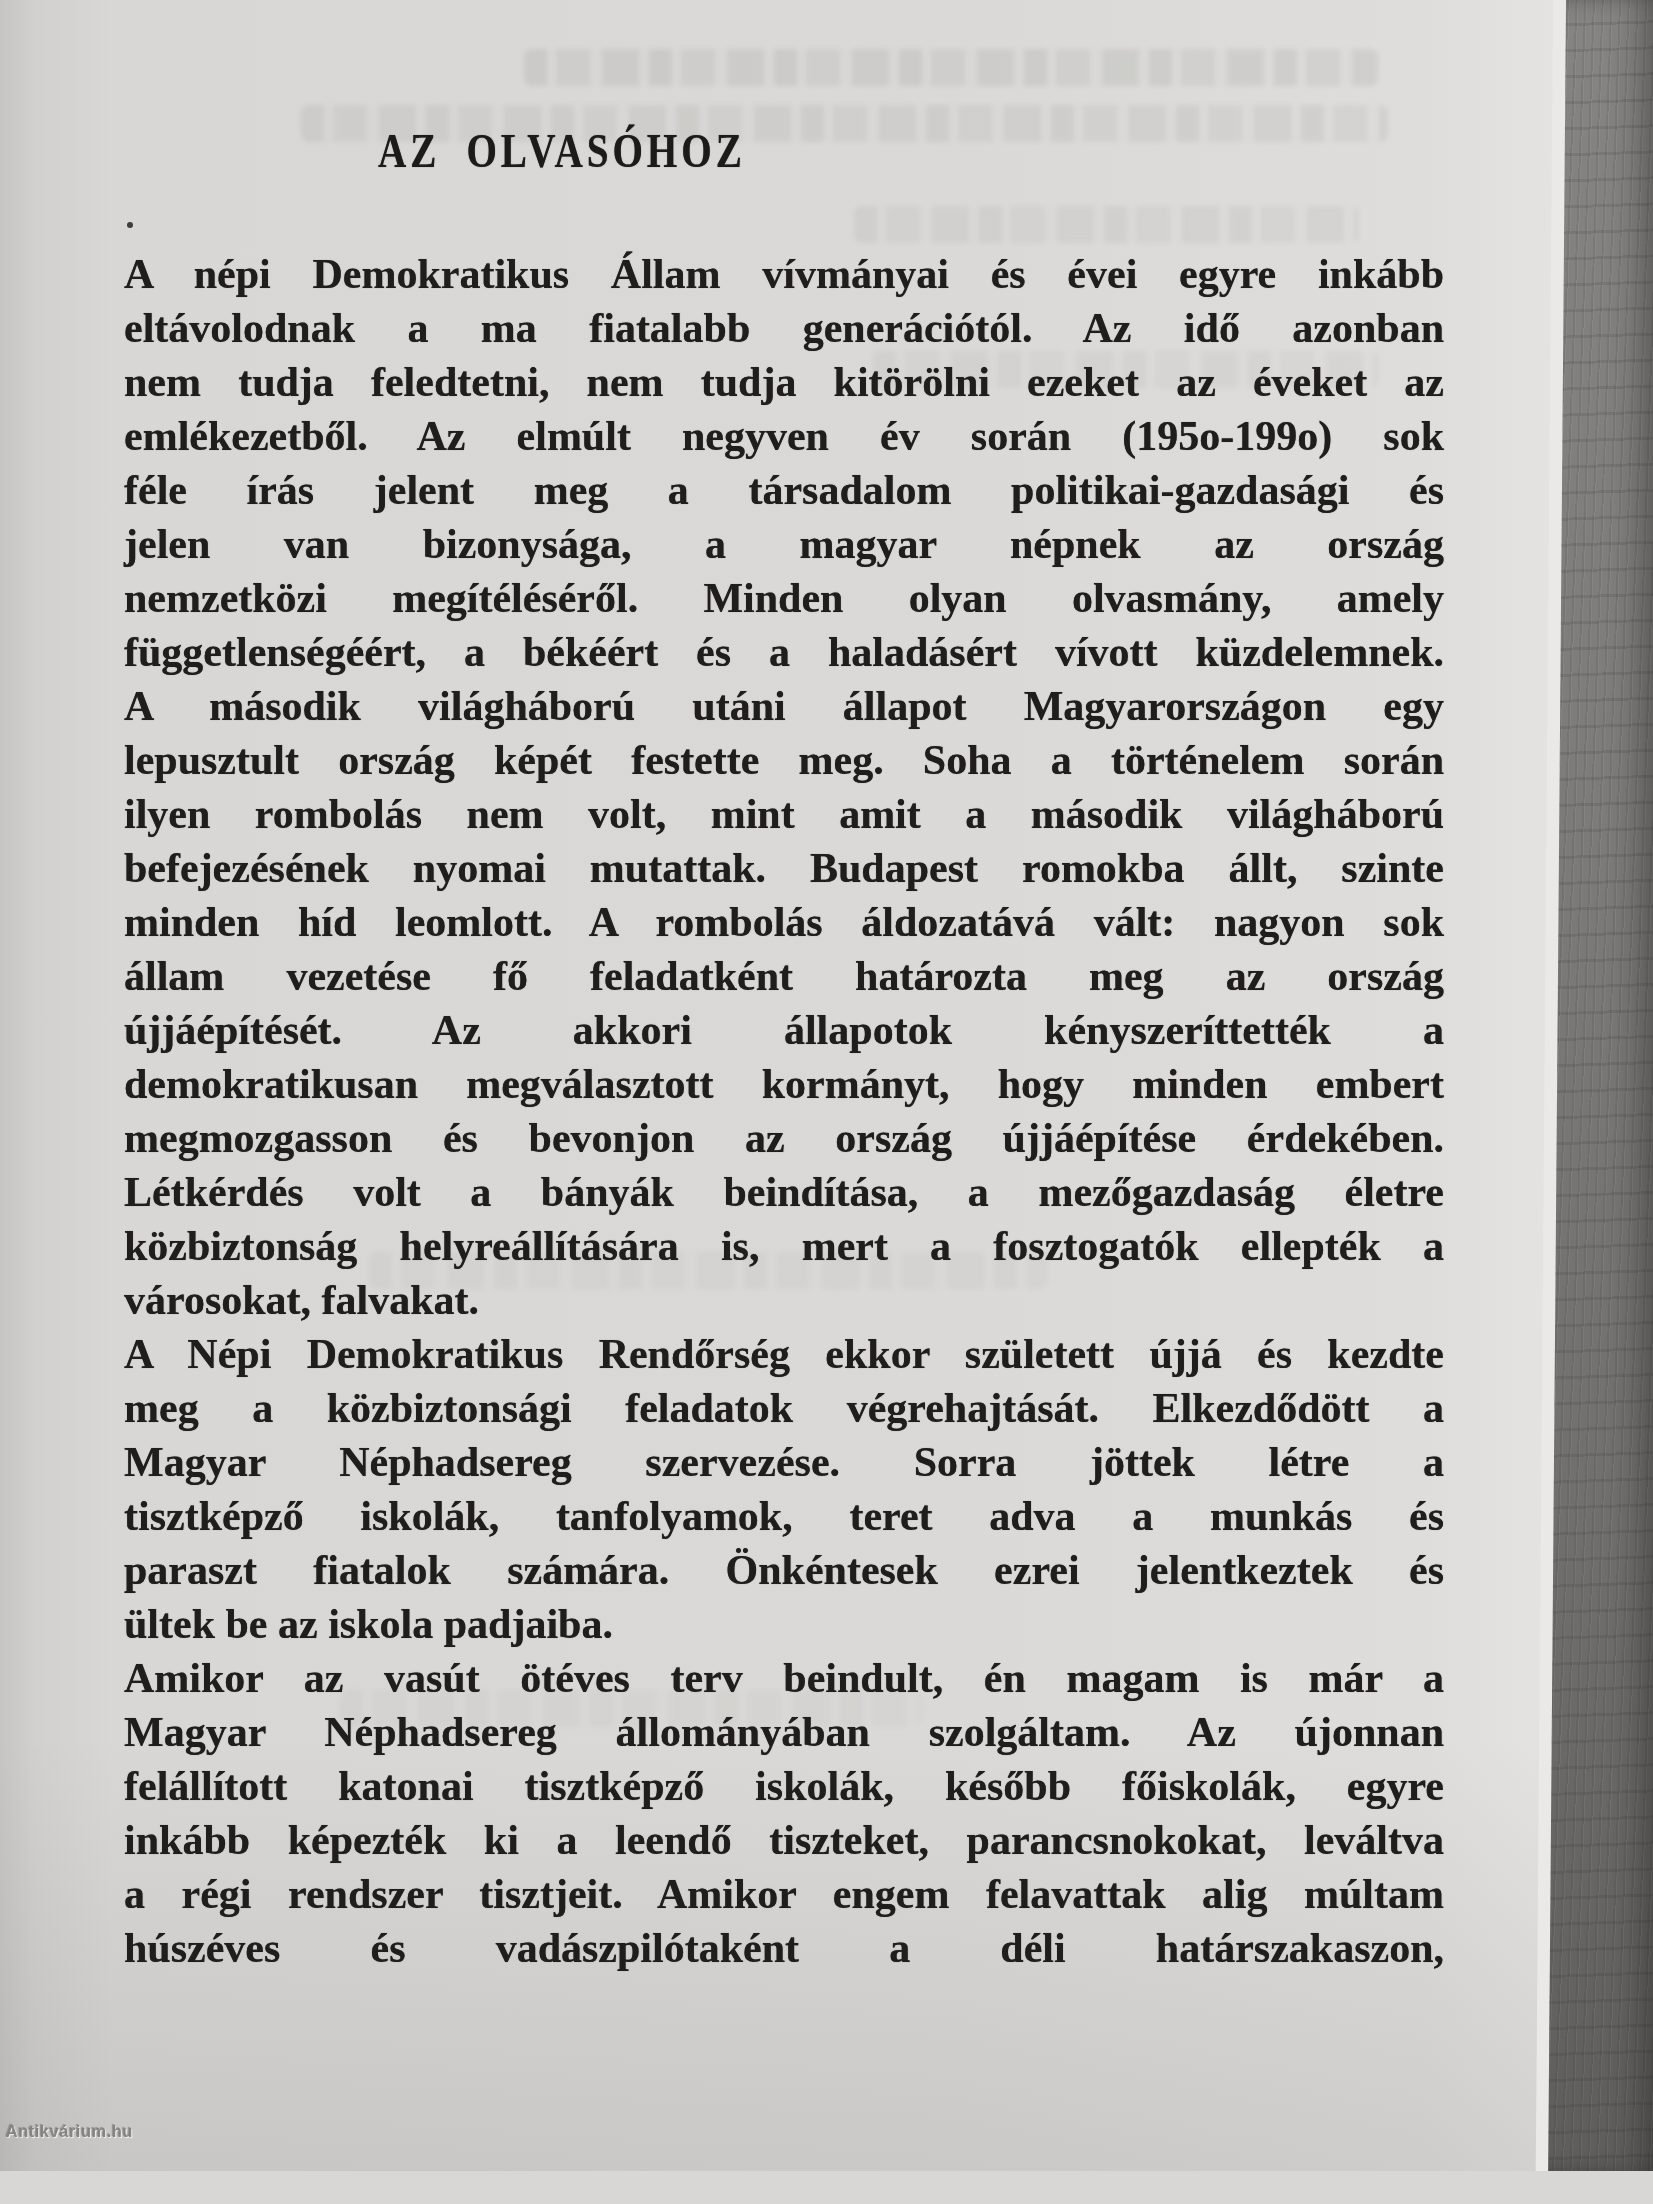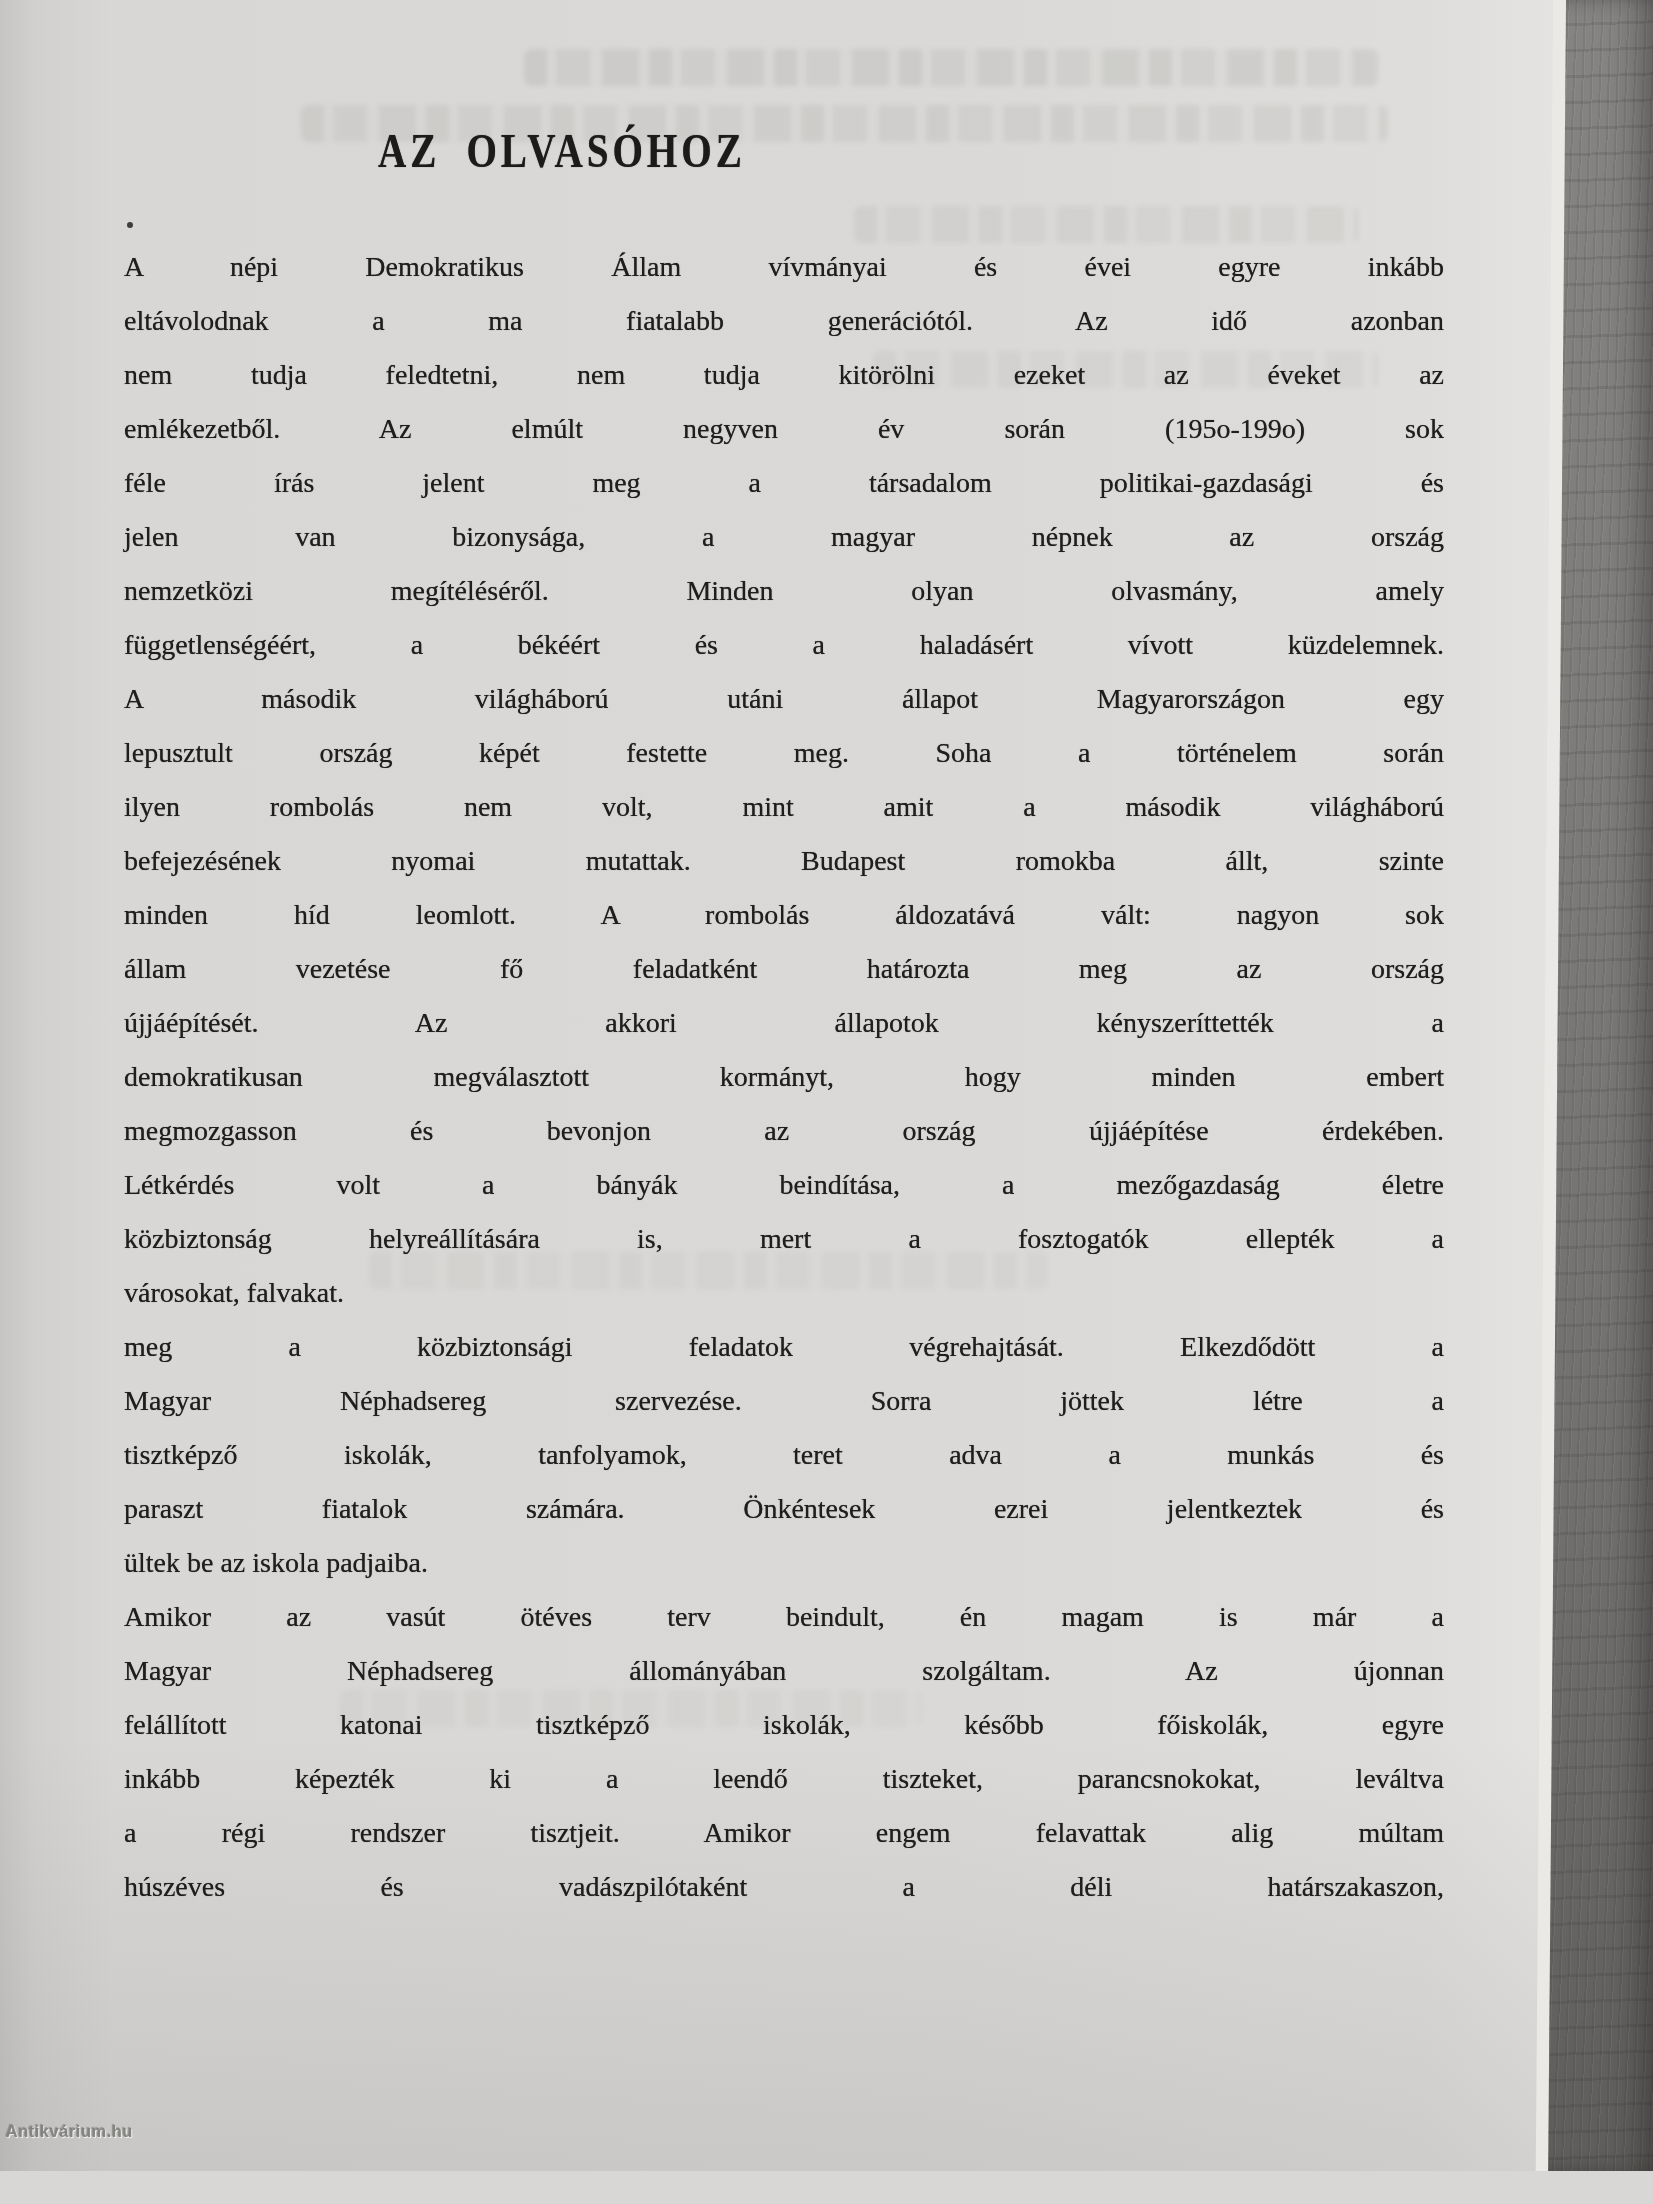--- a/index.html
+++ b/index.html
@@ -47,26 +47,27 @@
     word-spacing: 15.5px;
     color: #1d1b19;
     white-space: nowrap;
     transform: scaleX(0.80);
     transform-origin: left top;
     text-shadow: 0 0 1px rgba(30,28,26,0.7);
   }
 
   .page-text {
     position: absolute;
-    left: 124px; top: 240px;
+    left: 124px; top: 247px;
     width: 1320px;
-    font-size: 28px;
+    font-size: 42px;
     line-height: 54px;
     color: #201e1c;
     text-shadow: 0 0 0.7px rgba(34,32,30,0.8);
+    font-weight: bold;
   }
   .line {
     text-align: justify;
     text-align-last: justify;
     white-space: normal;
     height: 54px;
     overflow: visible;
   }
   .line.short {
     text-align: center;
@@ -146,20 +147,21 @@
         <div class="line">ilyen rombolás nem volt, mint amit a második világháború</div>
         <div class="line">befejezésének nyomai mutattak. Budapest romokba állt, szinte</div>
         <div class="line">minden híd leomlott. A rombolás áldozatává vált: nagyon sok</div>
         <div class="line">állam vezetése fő feladatként határozta meg az ország</div>
         <div class="line">újjáépítését. Az akkori állapotok kényszeríttették a</div>
         <div class="line">demokratikusan megválasztott kormányt, hogy minden embert</div>
         <div class="line">megmozgasson és bevonjon az ország újjáépítése érdekében.</div>
         <div class="line">Létkérdés volt a bányák beindítása, a mezőgazdaság életre</div>
         <div class="line">közbiztonság helyreállítására is, mert a fosztogatók ellepték a</div>
         <div class="line short">városokat, falvakat.</div>
+        <div class="line">A Népi Demokratikus Rendőrség ekkor született újjá és kezdte</div>
         <div class="line">meg a közbiztonsági feladatok végrehajtását. Elkezdődött a</div>
         <div class="line">Magyar Néphadsereg szervezése. Sorra jöttek létre a</div>
         <div class="line">tisztképző iskolák, tanfolyamok, teret adva a munkás és</div>
         <div class="line">paraszt fiatalok számára. Önkéntesek ezrei jelentkeztek és</div>
         <div class="line short">ültek be az iskola padjaiba.</div>
         <div class="line">Amikor az vasút ötéves terv beindult, én magam is már a</div>
         <div class="line">Magyar Néphadsereg állományában szolgáltam. Az újonnan</div>
         <div class="line">felállított katonai tisztképző iskolák, később főiskolák, egyre</div>
         <div class="line">inkább képezték ki a leendő tiszteket, parancsnokokat, leváltva</div>
         <div class="line">a régi rendszer tisztjeit. Amikor engem felavattak alig múltam</div>

